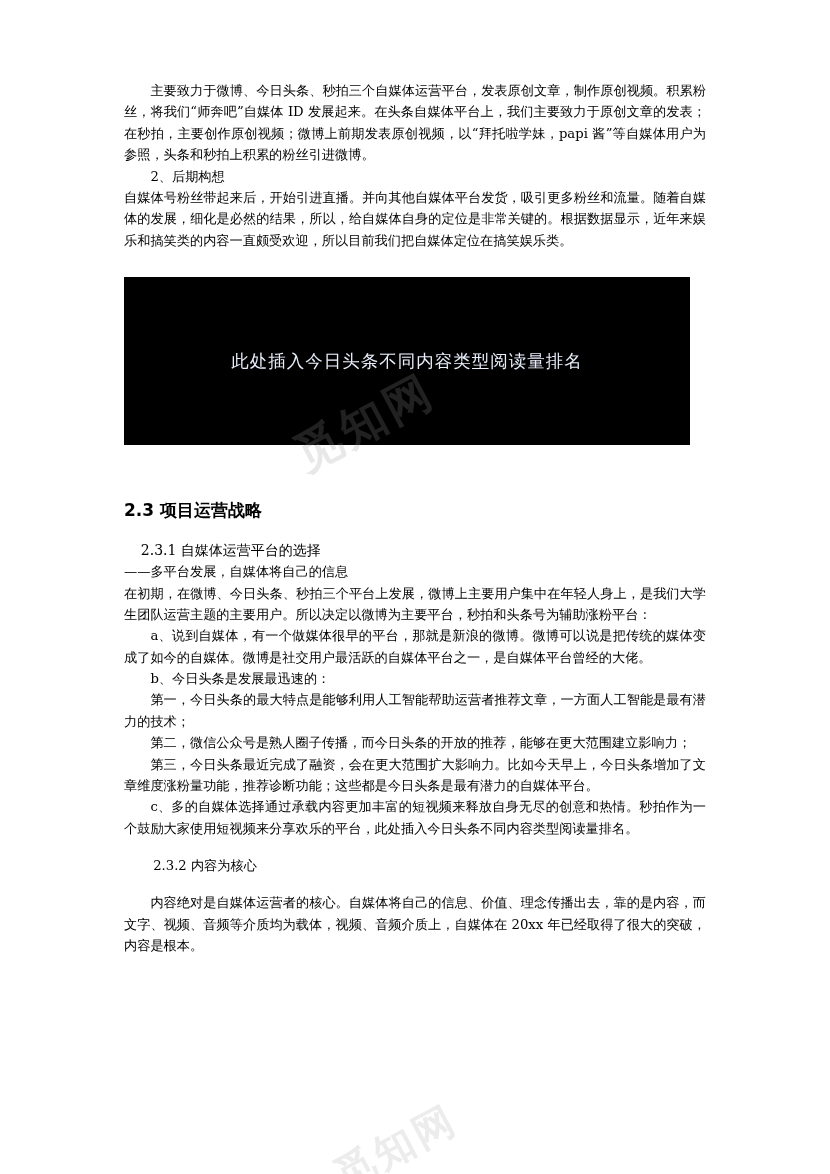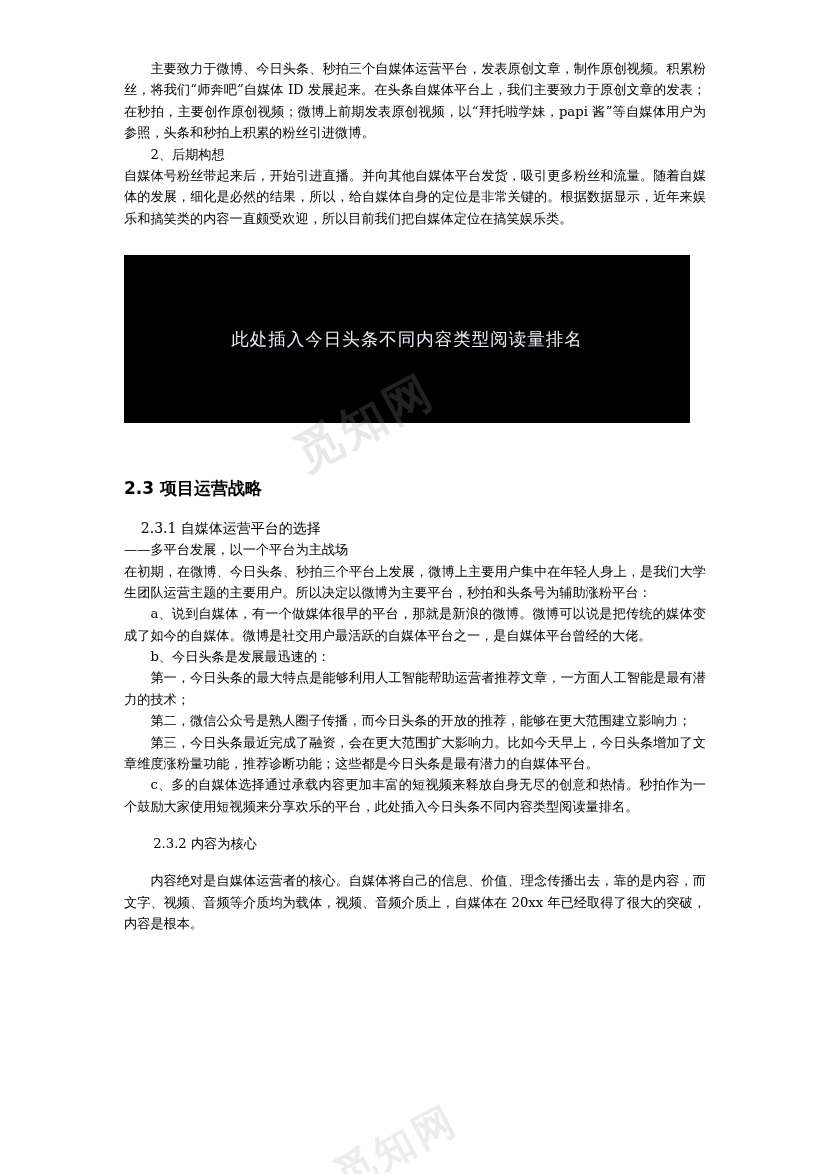--- a/index.html
+++ b/index.html
@@ -13,21 +13,21 @@
     font-family: "DejaVu Serif", "Liberation Serif", serif;
     color: #000000;
     position: relative;
     overflow: hidden;
   }
   .page {
     position: relative;
     width: 830px;
     height: 1174px;
     box-sizing: border-box;
-    padding: 58px 124px 40px 124px;
+    padding: 80px 124px 40px 124px;
   }
   .doc-body {
     font-size: 13.2px;
     line-height: 1.62;
     text-align: justify;
     text-justify: inter-ideograph;
   }
   .para {
     margin: 0;
     text-indent: 0;
@@ -107,21 +107,21 @@
     <p class="para-indent">2、后期构想</p>
     <p class="para">自媒体号粉丝带起来后，开始引进直播。并向其他自媒体平台发货，吸引更多粉丝和流量。随着自媒体的发展，细化是必然的结果，所以，给自媒体自身的定位是非常关键的。根据数据显示，近年来娱乐和搞笑类的内容一直颇受欢迎，所以目前我们把自媒体定位在搞笑娱乐类。</p>
 
     <div class="placeholder-box">
       <div class="placeholder-text">此处插入今日头条不同内容类型阅读量排名</div>
     </div>
 
     <p class="heading">2.3 项目运营战略</p>
 
     <p class="sub-heading">2.3.1 自媒体运营平台的选择</p>
-    <p class="para">——多平台发展，以一个平台为主战场</p>
+    <p class="para">——多平台发展，自媒体将自己的信息</p>
 
     <p class="para">在初期，在微博、今日头条、秒拍三个平台上发展，微博上主要用户集中在年轻人身上，是我们大学生团队运营主题的主要用户。所以决定以微博为主要平台，秒拍和头条号为辅助涨粉平台：</p>
     <p class="para-indent">a、说到自媒体，有一个做媒体很早的平台，那就是新浪的微博。微博可以说是把传统的媒体变成了如今的自媒体。微博是社交用户最活跃的自媒体平台之一，是自媒体平台曾经的大佬。</p>
     <p class="para-indent">b、今日头条是发展最迅速的：</p>
     <p class="para-indent">第一，今日头条的最大特点是能够利用人工智能帮助运营者推荐文章，一方面人工智能是最有潜力的技术；</p>
     <p class="para-indent">第二，微信公众号是熟人圈子传播，而今日头条的开放的推荐，能够在更大范围建立影响力；</p>
     <p class="para-indent">第三，今日头条最近完成了融资，会在更大范围扩大影响力。比如今天早上，今日头条增加了文章维度涨粉量功能，推荐诊断功能；这些都是今日头条是最有潜力的自媒体平台。</p>
     <p class="para-indent">c、多的自媒体选择通过承载内容更加丰富的短视频来释放自身无尽的创意和热情。秒拍作为一个鼓励大家使用短视频来分享欢乐的平台，此处插入今日头条不同内容类型阅读量排名。</p>
 
     <p class="para-indent-1">2.3.2 内容为核心</p>

